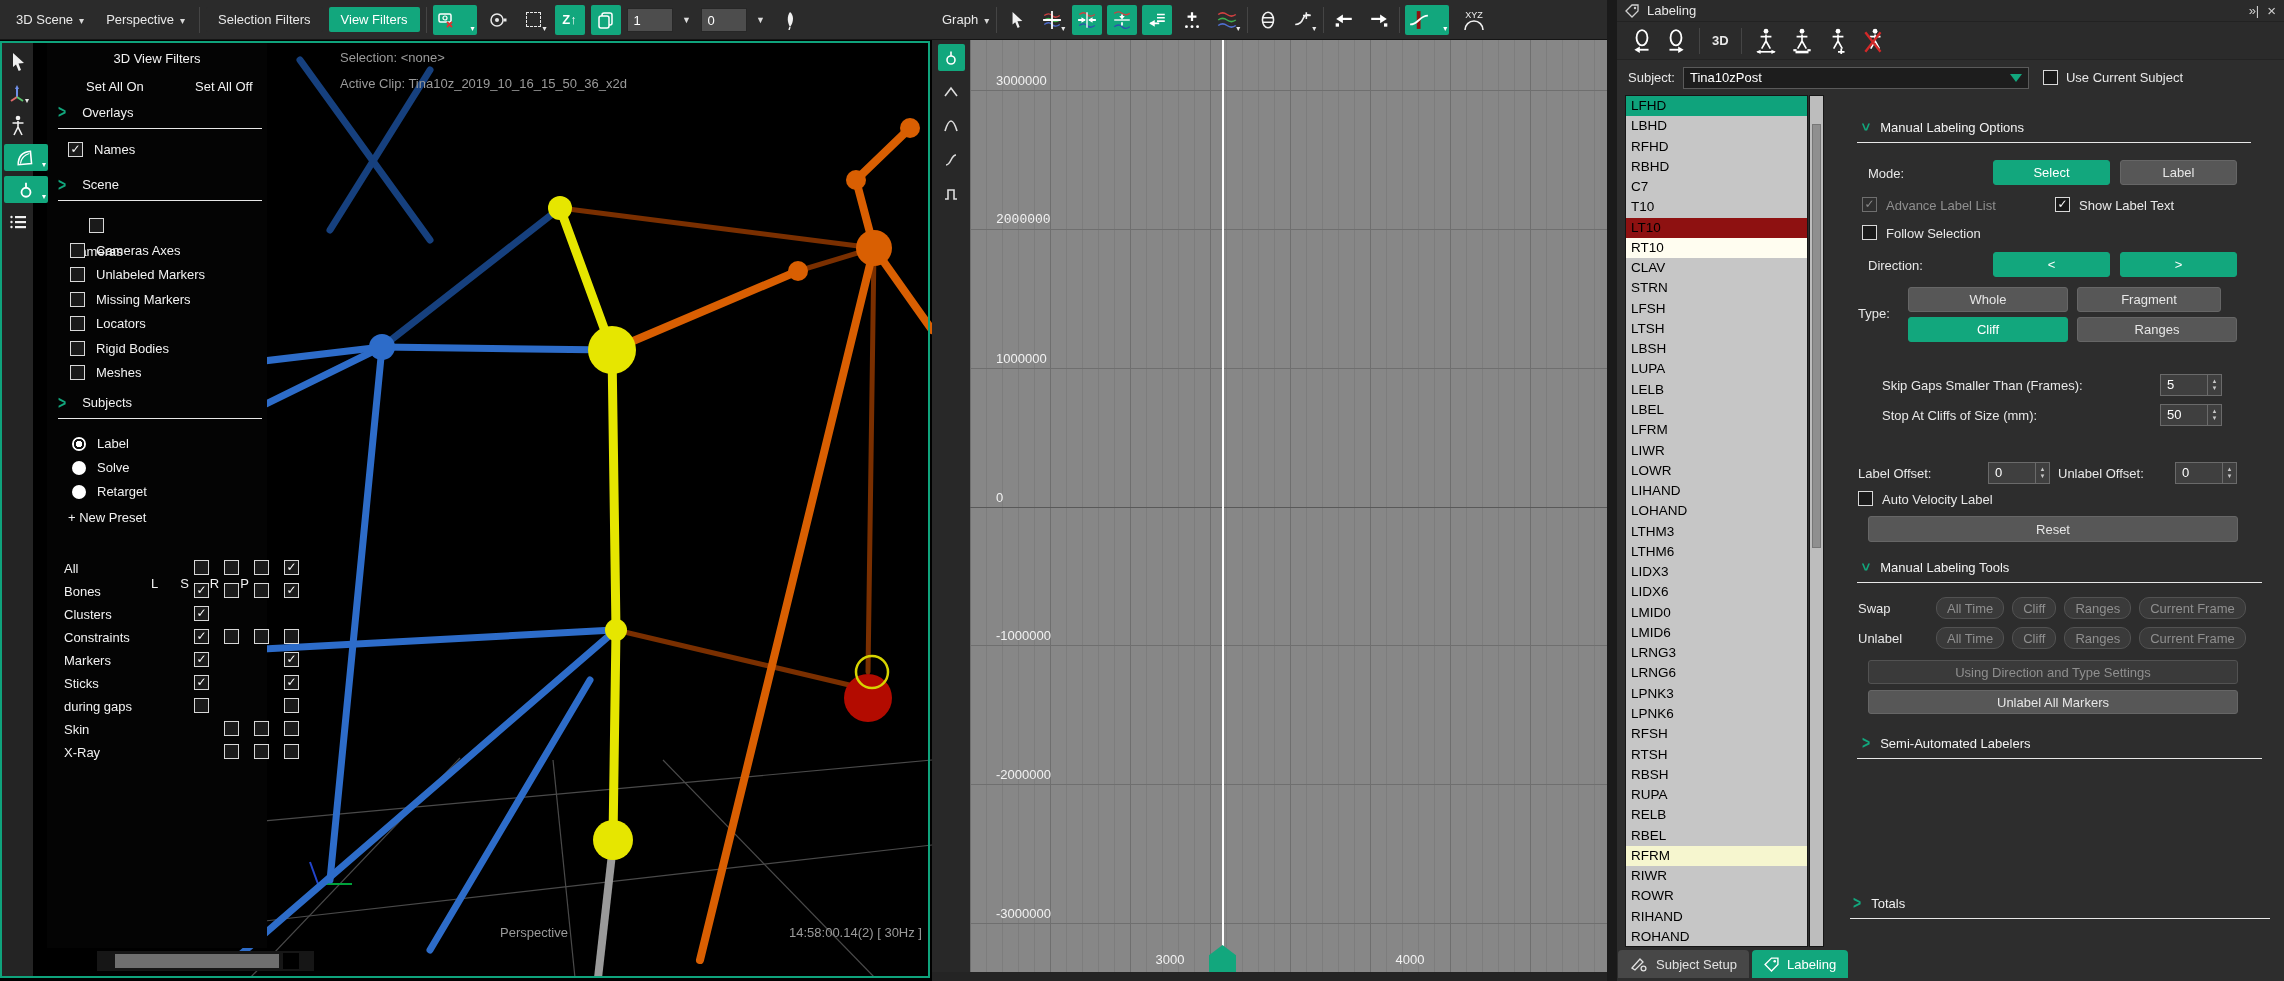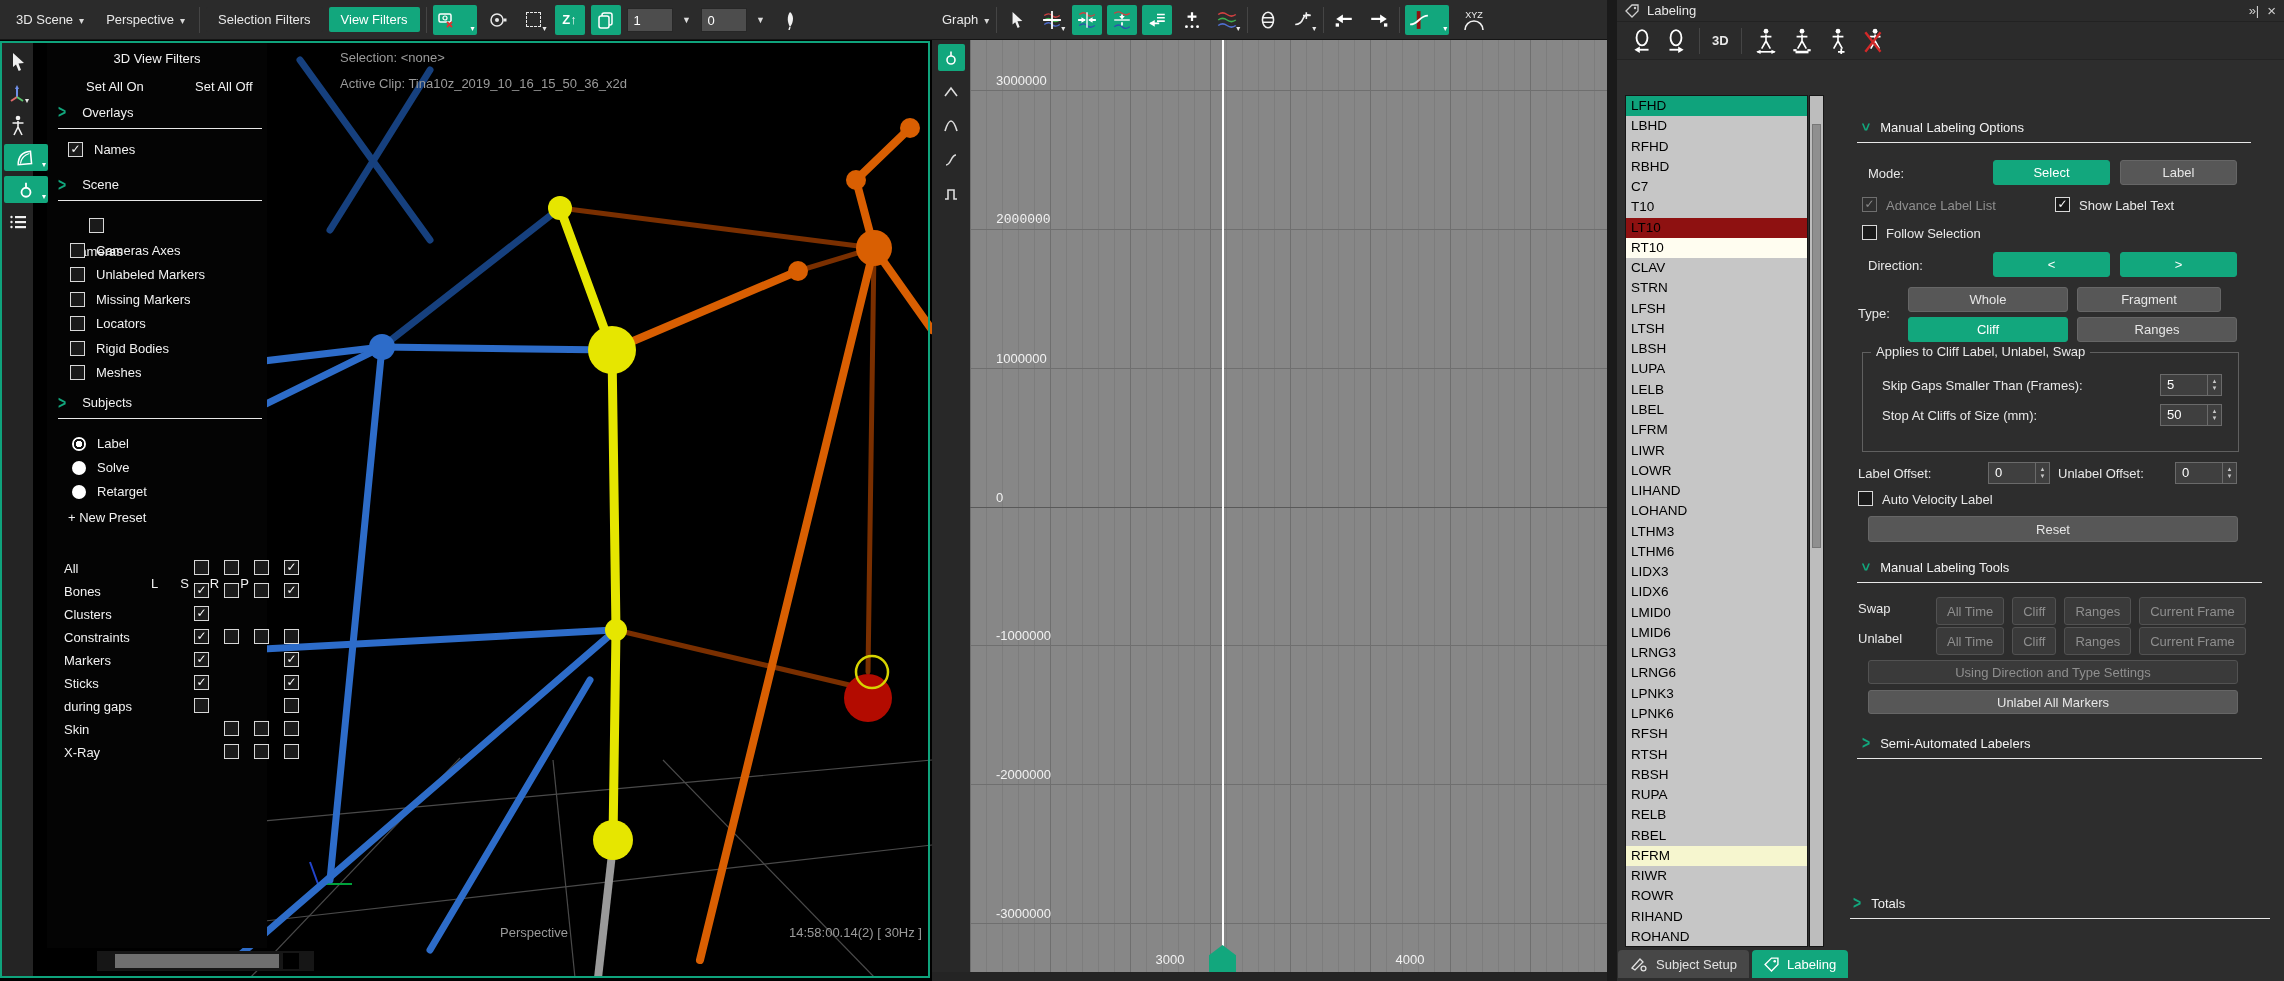--- a/index.html
+++ b/index.html
@@ -99,21 +99,21 @@
           display:flex; align-items:center; justify-content:center; border:1px solid #666; }
   .pbtn.teal { background:#12a77d; border-color:#12a77d; color:#fff; }
   .pbtn.dis { background:#3a3a3a; border-color:#525252; color:#8f8f8f; }
   .groupbox { position:absolute; border:1px solid #606060; }
   .gb-title { position:absolute; top:-9px; left:8px; background:#2d2d2d; padding:0 5px; color:#e8e8e8; white-space:nowrap; }
   .spin { position:absolute; width:62px; height:22px; background:#3f3f3f; border:1px solid #6a6a6a; color:#fff;
           padding-left:6px; line-height:20px; }
   .spin .arrows { position:absolute; right:0; top:0; width:14px; height:100%; border-left:1px solid #6a6a6a;
                   display:flex; flex-direction:column; align-items:center; justify-content:center; font-size:6px; color:#c8c8c8; line-height:7px; }
   .btn-row { position:absolute; display:flex; gap:8px; }
-  .btn-row .gbtn { height:28px; padding:0 10px; border-radius:3px; background:#3a3a3a; border:1px solid #525252;
+  .btn-row .gbtn { height:22px; padding:0 10px; border-radius:10px; background:#3a3a3a; border:1px solid #525252;
                    color:#8f8f8f; display:flex; align-items:center; }
   .tab { position:absolute; top:950px; height:28px; border-radius:4px 4px 0 0; display:flex; align-items:center;
          gap:8px; padding:0 12px; background:#474747; color:#e2e2e2; }
   .tab.active { background:#12a77d; color:#fff; }
 
   svg.icon { display:block; }
   .scene-svg { position:absolute; left:33px; top:42px; z-index:5; }
 </style>
 </head>
 <body>
@@ -675,20 +675,29 @@
       <path d="M10 6 V12 M5 8 H15 M10 12 L6 19 M10 12 L14 19" stroke="#fff" stroke-width="1.5" fill="none"></path>
       <path d="M10 22 H16 M13 19 V25" stroke="#fff" stroke-width="1.6"></path>
     </svg>
     <svg class="icon" width="24" height="26" viewBox="0 0 20 24">
       <circle cx="11" cy="3" r="2.2" fill="#fff"></circle>
       <path d="M11 6 V12 M6 8 H16 M11 12 L7 19 M11 12 L15 19" stroke="#fff" stroke-width="1.5" fill="none"></path>
       <path d="M2 4 L16 22 M16 4 L2 22" stroke="#d22828" stroke-width="2.2"></path>
     </svg>
   </div>
 
+  <div class="rp-subj">
+    <span>Subject:</span>
+    <div class="subj-dd">
+      <span>Tina10zPost</span>
+      <span class="tri"></span>
+    </div>
+    <span class="cb" style="margin-left:6px;"></span>
+    <span>Use Current Subject</span>
+  </div>
 
   <div class="mlist">
 
   <div class="mrow sel">
         <span>LFHD</span>
       </div>
       <div class="mrow">
         <span>LBHD</span>
       </div>
       <div class="mrow">
@@ -837,23 +846,20 @@
   <div class="opt-label" style="left:251px;top:258px;">Direction:</div>
   <div class="pbtn teal" style="left:376px;top:252px;width:117px;height:25px;">&lt;</div>
   <div class="pbtn teal" style="left:503px;top:252px;width:117px;height:25px;">&gt;</div>
 
   <div class="pbtn" style="left:291px;top:287px;width:160px;height:25px;">Whole</div>
   <div class="pbtn" style="left:460px;top:287px;width:144px;height:25px;">Fragment</div>
   <div class="opt-label" style="left:241px;top:306px;">Type:</div>
   <div class="pbtn teal" style="left:291px;top:317px;width:160px;height:25px;">Cliff</div>
   <div class="pbtn" style="left:460px;top:317px;width:160px;height:25px;">Ranges</div>
 
-  <div class="groupbox" style="left:245px;top:352px;width:377px;height:100px;">
-    <span class="gb-title">Applies to Cliff Label, Unlabel, Swap</span>
-  </div>
   <div class="opt-label" style="left:265px;top:378px;">Skip Gaps Smaller Than (Frames):</div>
   <div class="spin" style="left:543px;top:374px;">
     <span>5</span>
     <span class="arrows">▲<br>▼</span>
   </div>
   <div class="opt-label" style="left:265px;top:408px;">Stop At Cliffs of Size (mm):</div>
   <div class="spin" style="left:543px;top:404px;">
     <span>50</span>
     <span class="arrows">▲<br>▼</span>
   </div>

